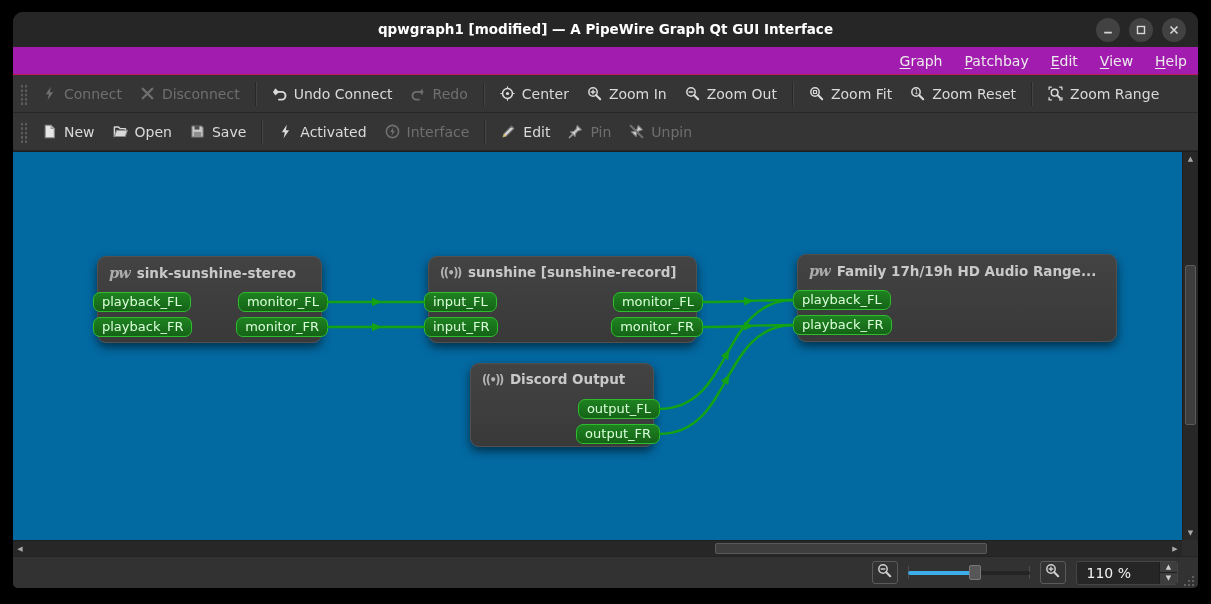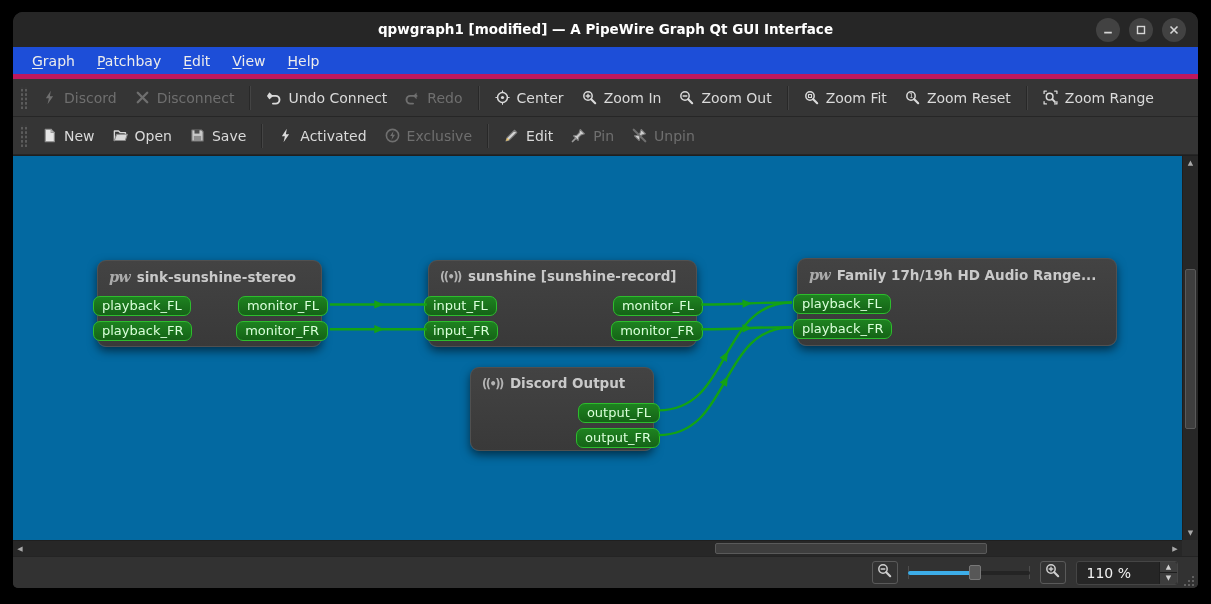--- a/index.html
+++ b/index.html
@@ -10,22 +10,22 @@
 
   
   .titlebar{height:35px;background:#262626;position:relative;flex:0 0 35px;}
   .title{position:absolute;left:0;right:0;top:0;height:35px;line-height:35px;text-align:center;
          color:#fff;font-size:13.5px;font-weight:bold;}
   .winbtns{position:absolute;right:12px;top:5.5px;display:flex;gap:9px;}
   .wbtn{width:24px;height:24px;border-radius:50%;background:#424242;display:flex;align-items:center;justify-content:center;color:#d6d6d6;cursor:default;}
   .wbtn svg{display:block;}
 
   
-  .menubar{height:27px;flex:0 0 27px;background:#1d4ed8;display:flex;align-items:center;padding-left:8px;
-           border-bottom:5px solid #be185d;color:#ececec;font-size:14px;}
+  .menubar{height:27px;flex:0 0 27px;background:#a21caf;display:flex;align-items:center;padding-left:8px;
+           border-bottom:1px solid #be185d;color:#ececec;font-size:14px;justify-content:flex-end;}
   .menu-item{padding:3px 11px;cursor:default;}
   .menu-item u{text-underline-offset:2px;}
 
   
   .toolbar{height:37px;flex:0 0 37px;background:#353535;display:flex;align-items:center;padding:0 4px;
            border-bottom:1px solid #262626;font-size:14px;}
   .grip{width:8px;height:22px;margin:0 6px 0 2px;
         background-image:radial-gradient(circle,#5c5c5c 1px,transparent 1.3px);background-size:4px 4.4px;background-position:1px 1px;}
   .tb-btn{display:flex;align-items:center;gap:7px;padding:4px 9px;color:#dadada;border-radius:3px;white-space:nowrap;}
   .tb-btn.disabled{color:#6f6f6f;}
@@ -110,21 +110,21 @@
       </div>
 
     <div class="toolbar" id="toolbar-graph">
         <div class="grip"></div>
         <div class="tb-btn disabled">
           <span class="icn">
             <svg viewBox="0 0 14 14" width="15" height="15" fill="none" stroke="currentColor" stroke-width="1.4" stroke-linecap="round" stroke-linejoin="round">
               <path d="M8.2 0.8 L3.6 7.6 H6.4 L5.2 13.2 L10.4 5.9 H7.4 Z" fill="currentColor" stroke="none"></path>
             </svg>
           </span>
-          <span class="lbl">Discord</span>
+          <span class="lbl">Connect</span>
         </div>
         <div class="tb-btn disabled">
           <span class="icn">
             <svg viewBox="0 0 14 14" width="15" height="15" fill="none" stroke="currentColor" stroke-width="1.4" stroke-linecap="round" stroke-linejoin="round">
               <path d="M2.6 2.6 L11.4 11.4 M11.4 2.6 L2.6 11.4" stroke-width="2.2"></path>
             </svg>
           </span>
           <span class="lbl">Disconnect</span>
         </div>
         <div class="tsep"></div>
@@ -250,21 +250,21 @@
           </span>
           <span class="lbl">Activated</span>
         </div>
         <div class="tb-btn disabled">
           <span class="icn">
             <svg viewBox="0 0 14 14" width="15" height="15" fill="none" stroke="currentColor" stroke-width="1.4" stroke-linecap="round" stroke-linejoin="round">
               <circle cx="7" cy="7" r="5.7" stroke-width="1.5"></circle>
               <path d="M7.9 2.8 L4.8 7.4 H6.8 L6 11.2 L9.4 6.2 H7.3 Z" fill="currentColor" stroke="none"></path>
             </svg>
           </span>
-          <span class="lbl">Exclusive</span>
+          <span class="lbl">Interface</span>
         </div>
         <div class="tsep"></div>
         <div class="tb-btn">
           <span class="icn">
             <svg viewBox="0 0 14 14" width="15" height="15" fill="none" stroke="currentColor" stroke-width="1.4" stroke-linecap="round" stroke-linejoin="round">
               <path d="M1.8 12.2 L2.9 9 L9.8 2.1 L11.9 4.2 L5 11.1 Z" fill="#d6d6d6" stroke="#7d7d7d" stroke-width="1"></path>
               <path d="M1.8 12.2 L2.9 9 L5 11.1 Z" fill="#e9c46a" stroke="none"></path>
             </svg>
           </span>
           <span class="lbl">Edit</span>

